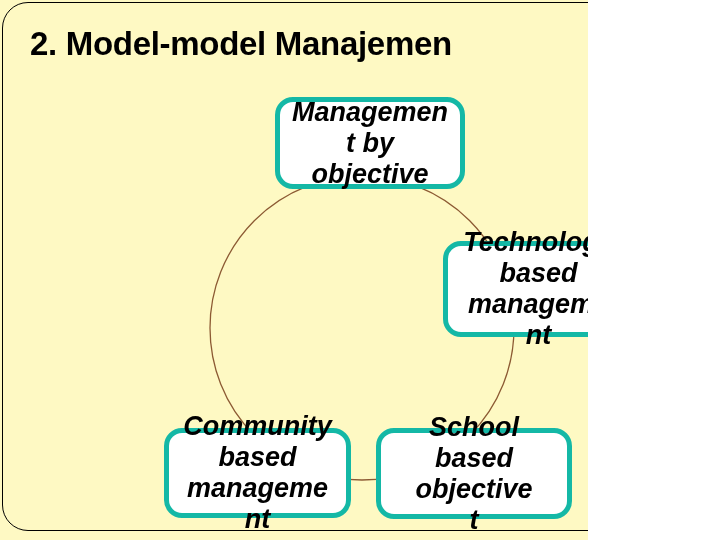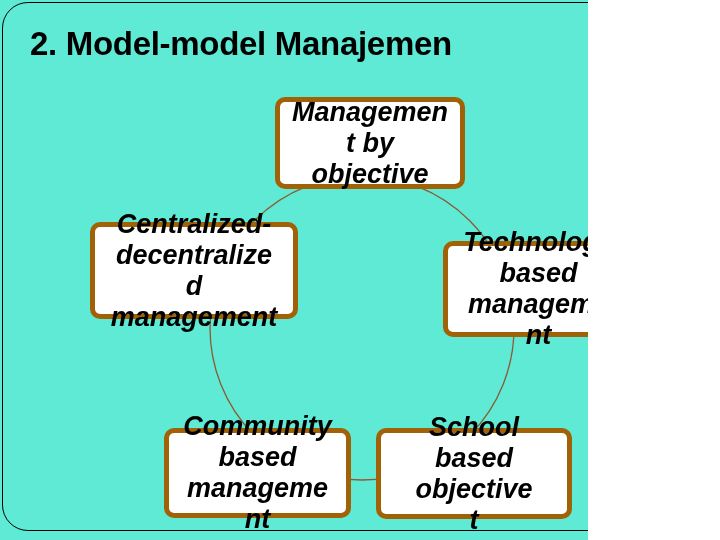--- a/index.html
+++ b/index.html
@@ -4,21 +4,21 @@
 <style>
   html, body {
     margin: 0;
     padding: 0;
     background: #ffffff;
   }
   #slide {
     position: relative;
     width: 588px;
     height: 540px;
-    background: #5eead4;
+    background: #fef9c3;
     overflow: hidden;
     font-family: "Liberation Sans", sans-serif;
   }
   
   #slide-frame {
     position: absolute;
     left: 2px;
     top: 2px;
     width: 712px;
     height: 529px;
@@ -46,22 +46,22 @@
     left: 0;
     top: 0;
     width: 720px;
     height: 540px;
     pointer-events: none;
   }
   
   .node {
     position: absolute;
     box-sizing: border-box;
-    border: 5px solid #a16207;
-    border-radius: 10px;
+    border: 5px solid #14b8a6;
+    border-radius: 18px;
     background: #ffffff;
   }
   .node-label {
     position: absolute;
     left: 50%;
     top: 50%;
     transform: translate(-50%, -50%);
     width: 170px;
     text-align: center;
     font-family: "Liberation Sans", sans-serif;
@@ -101,26 +101,20 @@
   <svg id="cycle-svg" viewBox="0 0 720 540" xmlns="http://www.w3.org/2000/svg">
     <circle cx="362" cy="328" r="152" fill="none" stroke="#8C5A33" stroke-width="1.3"></circle>
   </svg>
 
   <div class="node" id="node-mbo">
     <div class="node-label">Managemen
 t by
 objective</div>
   </div>
 
-  <div class="node" id="node-central">
-    <div class="node-label">Centralized-
-decentralize
-d
-management</div>
-  </div>
 
   <div class="node" id="node-tech">
     <div class="node-label">Technology
 based
 manageme
 nt</div>
   </div>
 
   <div class="node" id="node-community">
     <div class="node-label">Community

